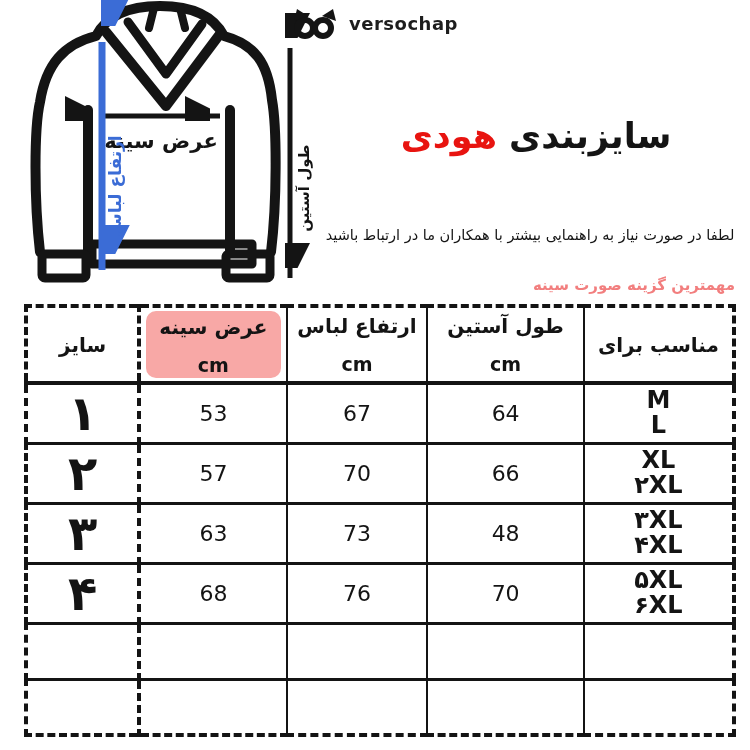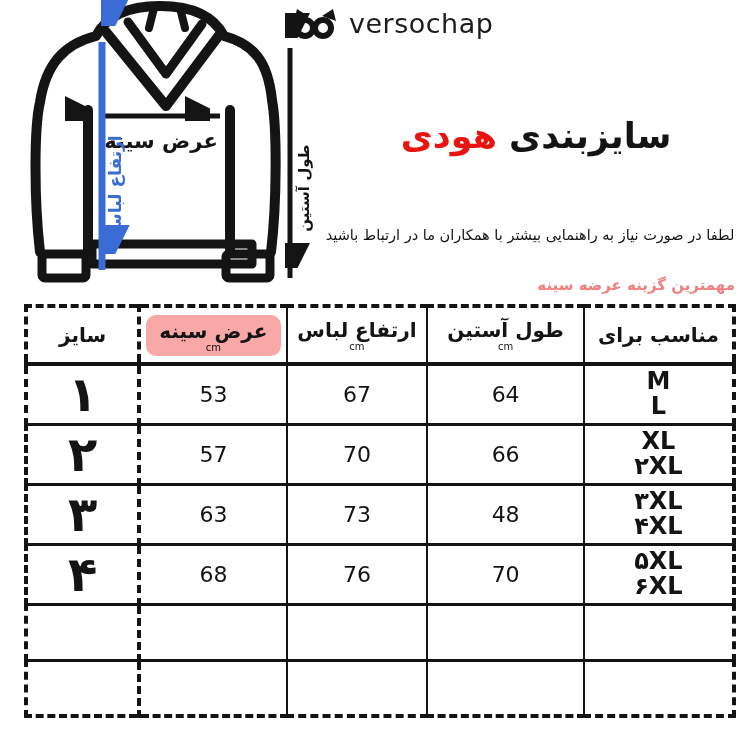--- a/index.html
+++ b/index.html
@@ -1,21 +1,21 @@
 <!DOCTYPE html>
 <html lang="fa"><head>
 <meta charset="utf-8">
 <style>
   html,body{margin:0;padding:0;background:#ffffff;}
   body{font-family:"DejaVu Sans",sans-serif;color:#141414;}
   .stage{position:relative;width:750px;height:750px;background:#ffffff;overflow:hidden;}
 
   
   .logo{position:absolute;left:291px;top:8px;display:flex;align-items:center;gap:10px;}
-  .logo .brand{font-size:27px;font-weight:400;color:#1d1d1d;letter-spacing:.5px;}
+  .logo .brand{font-size:18px;font-weight:700;color:#1d1d1d;letter-spacing:.5px;}
   .title{position:absolute;left:330px;top:116px;width:412px;text-align:center;
          font-size:35px;font-weight:bold;white-space:nowrap;}
   .title .accent{color:#e81410;}
   .subtitle{position:absolute;left:318px;top:227px;width:424px;text-align:center;
             font-size:14.5px;font-weight:normal;white-space:nowrap;}
   .note{position:absolute;left:395px;top:276px;width:340px;text-align:right;
         font-size:15px;font-weight:bold;color:#f27e7e;white-space:nowrap;}
 
   
   .diagram{position:absolute;left:8px;top:0px;}
@@ -26,21 +26,21 @@
   table.size-chart{width:100%;border-collapse:collapse;table-layout:fixed;
                    border:4px dashed #141414;}
   .size-chart th,.size-chart td{border:2px solid #141414;border-top-width:3px;border-bottom-width:3px;
                    text-align:center;vertical-align:middle;padding:0;overflow:hidden;}
   .size-chart th{border-bottom-width:4px;font-weight:bold;}
   .size-chart .c-size{border-right:4px dashed #141414;}
   .size-chart thead tr{height:58px;}
   .size-chart tbody tr{height:60px;}
   .size-chart tbody tr.empty{height:56px;}
   .hdr-label{font-size:20px;font-weight:bold;line-height:1.1;}
-  .hdr-unit{font-size:10px;font-weight:normal;line-height:1;margin-top:1px;}
+  .hdr-unit{font-size:19px;font-weight:bold;line-height:1;margin-top:18px;}
   .hl{background:#f8a8a6;border-radius:10px;margin:3px 5px;padding:5px 0 3px;}
   td.c-size{font-size:48px;font-weight:bold;line-height:1;}
   td.c-num{font-size:22px;font-weight:normal;}
   td.c-fits{font-size:24px;font-weight:bold;line-height:1.05;}
   td.c-fits div{line-height:1.05;}
 </style>
 </head>
 <body>
 
 <div class="stage">
@@ -104,21 +104,21 @@
     <span class="brand">versochap</span>
   </div>
 
   <div class="title" dir="rtl">
     <span>سایزبندی</span>
     <span class="accent">هودی</span>
   </div>
 
   <div class="subtitle" dir="rtl">لطفا در صورت نیاز به راهنمایی بیشتر با همکاران ما در ارتباط باشید</div>
 
-  <div class="note" dir="rtl">مهمترین گزینه عرضه سینه</div>
+  <div class="note" dir="rtl">مهمترین گزینه صورت سینه</div>
 
   <div class="tablewrap">
     <table class="size-chart">
       <colgroup>
         <col style="width:16%">
           <col style="width:20.8%">
           <col style="width:19.9%">
         <col style="width:22.1%">
           <col style="width:21.2%">
       </colgroup>

